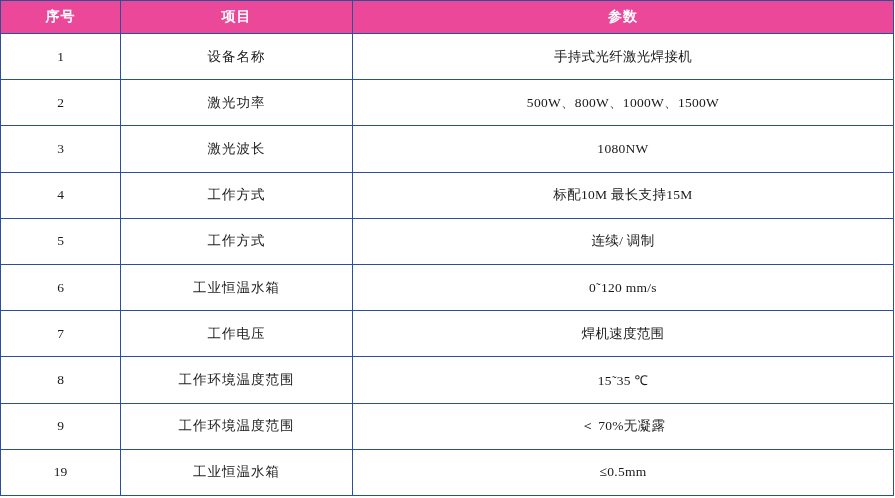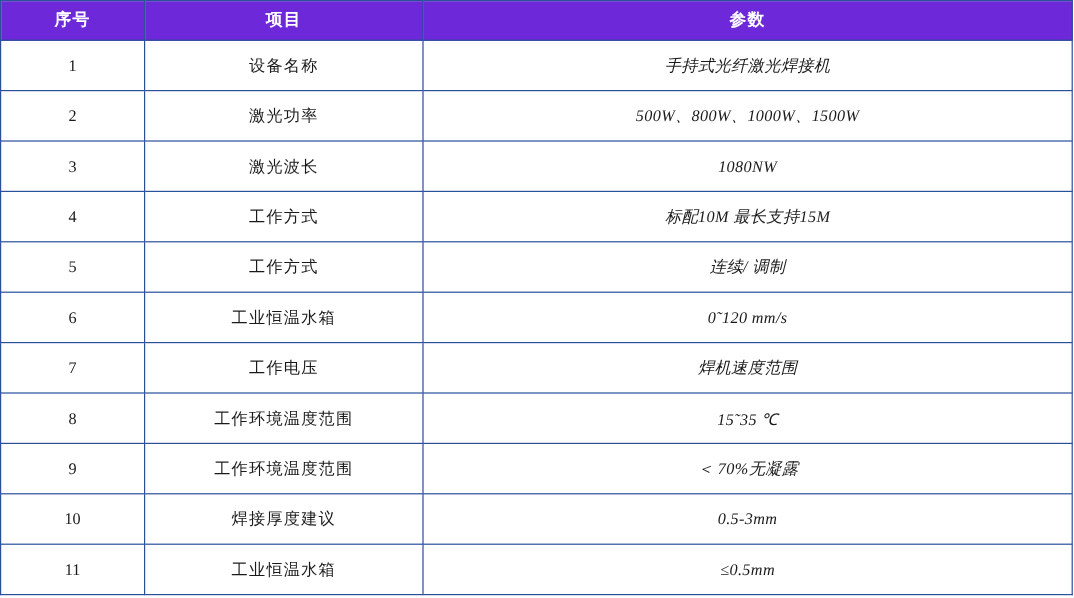--- a/index.html
+++ b/index.html
@@ -25,21 +25,21 @@
   .spec-table col.c-param { width: 541px; }
 
   .spec-table th,
   .spec-table td {
     border: 1px solid #2a4f9b;
     text-align: center;
     vertical-align: middle;
     padding: 0;
   }
   .spec-table thead th {
-    background: #6d28d9;
+    background: #ec4899;
     color: #ffffff;
     font-size: 14px;
     font-weight: bold;
     height: 32px;
     letter-spacing: 1px;
   }
   .spec-table tbody tr {
     height: 38.6px;
   }
   .spec-table tbody td {
@@ -51,21 +51,20 @@
     font-family: "Liberation Serif", serif;
     font-size: 13px;
   }
   .cell-item {
     letter-spacing: 1px;
   }
   .cell-param {
     font-family: "Liberation Serif", serif;
     font-size: 13.5px;
     letter-spacing: 0.3px;
-    font-style: italic;
   }
 </style>
 </head>
 <body>
 
 <table class="spec-table">
   <colgroup>
     <col class="c-index">
     <col class="c-item">
     <col class="c-param">
@@ -117,23 +116,18 @@
       <td class="cell-index">8</td>
       <td class="cell-item">工作环境温度范围</td>
       <td class="cell-param">15˜35 ℃</td>
     </tr>
     <tr>
       <td class="cell-index">9</td>
       <td class="cell-item">工作环境温度范围</td>
       <td class="cell-param">＜ 70%无凝露</td>
     </tr>
     <tr>
-      <td class="cell-index">10</td>
-      <td class="cell-item">焊接厚度建议</td>
-      <td class="cell-param">0.5-3mm</td>
-    </tr>
-    <tr>
-      <td class="cell-index">11</td>
+      <td class="cell-index">19</td>
       <td class="cell-item">工业恒温水箱</td>
       <td class="cell-param">≤0.5mm</td>
     </tr>
   </tbody>
 </table>
 
 </body></html>

